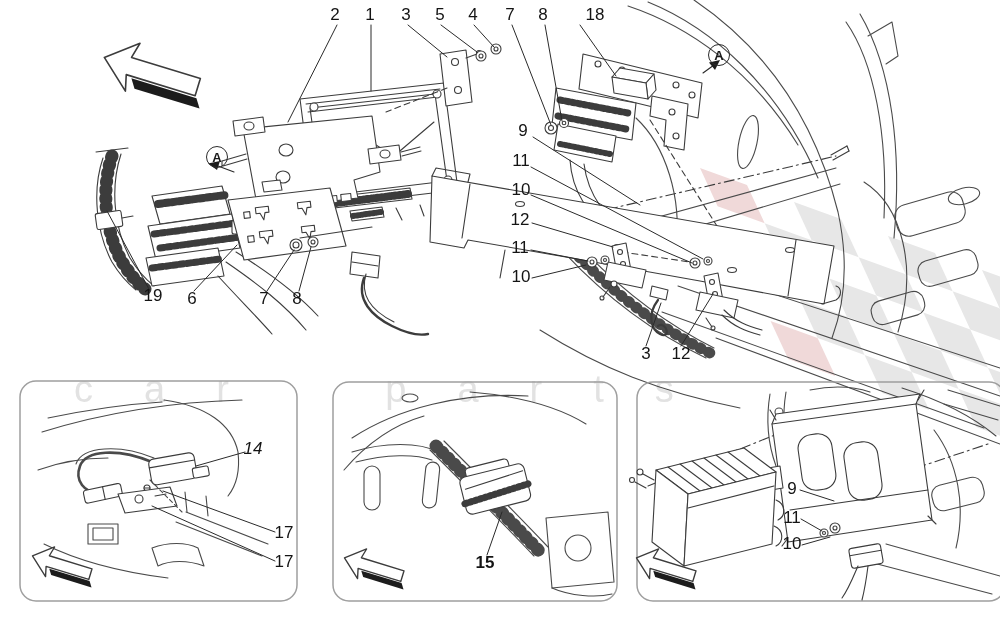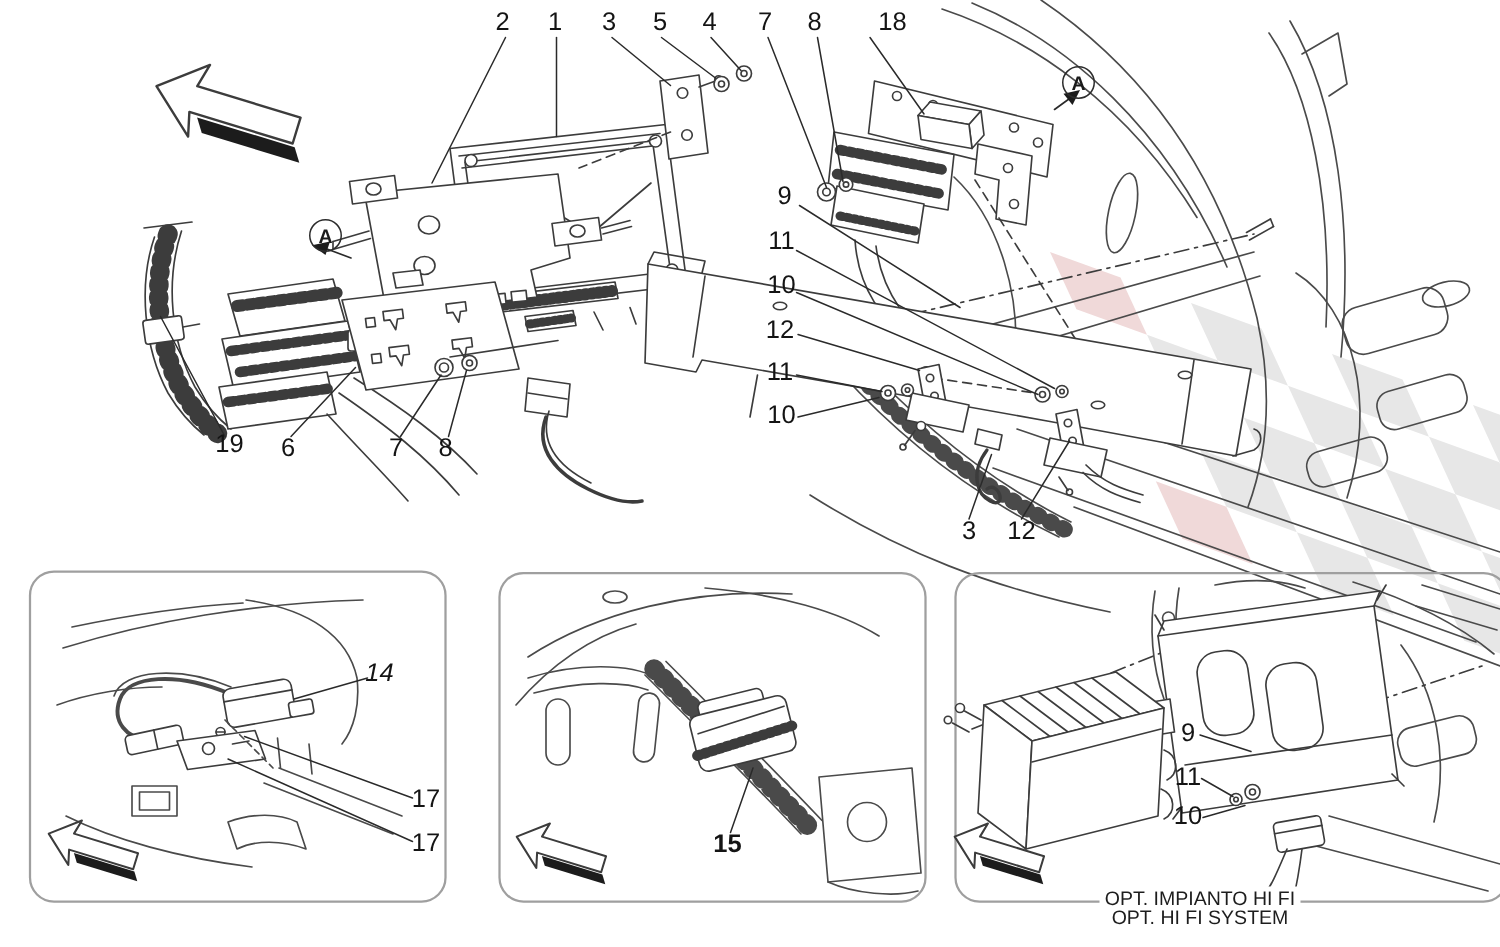--- a/index.html
+++ b/index.html
@@ -17,20 +17,21 @@
                font:bold 13px "Liberation Sans",sans-serif;color:#1a1a1a;background:transparent;}
   .caption{position:absolute;left:690px;width:220px;text-align:center;
            font:13px "Liberation Sans",sans-serif;color:#1d1d1d;line-height:13px;}
   .caption span{background:#ffffff;padding:0 4px;}
 </style>
 </head>
 <body>
 
 <div id="stage">
 
+  <div class="wm-sub">car parts</div>
 
   <svg id="art" width="1000" height="631" viewBox="0 0 1000 631">
 
     <g id="flag" transform="matrix(0.94,0.34,0.42,0.91,700,168)">
         <rect x="0" y="0" width="50" height="42" fill="#f0d9d9"></rect>
         <rect x="100" y="0" width="50" height="42" fill="#e7e7e7"></rect>
         <rect x="200" y="0" width="50" height="42" fill="#e7e7e7"></rect>
         <rect x="300" y="0" width="50" height="42" fill="#e7e7e7"></rect>
         <rect x="50" y="42" width="50" height="42" fill="#e7e7e7"></rect>
         <rect x="150" y="42" width="50" height="42" fill="#e7e7e7"></rect>
@@ -408,26 +409,20 @@
           <path d="M208,163.5 L220,161 L217,170 Z" fill="#1c1c1c" stroke="none"></path>
         <path d="M703,73 L714,65"></path>
           <path d="M720,60 L709,62.5 L715,70 Z" fill="#1c1c1c" stroke="none"></path>
       </g>
     </g>
   </svg>
 
   <div class="view-marker" style="left:206px;top:146px">A</div>
   <div class="view-marker" style="left:708px;top:44px">A</div>
 
-  <div class="caption" style="top:592px">
-    <span>OPT. IMPIANTO HI FI</span>
-  </div>
-  <div class="caption" style="top:605px">
-    <span>OPT. HI FI SYSTEM</span>
-  </div>
 
 <div class="callout" style="left: 335px; top: 15px;">2</div>
     <div class="callout" style="left: 370px; top: 15px;">1</div>
     <div class="callout" style="left: 406px; top: 15px;">3</div>
     <div class="callout" style="left: 440px; top: 15px;">5</div>
     <div class="callout" style="left: 473px; top: 15px;">4</div>
     <div class="callout" style="left: 510px; top: 15px;">7</div>
     <div class="callout" style="left: 543px; top: 15px;">8</div>
     <div class="callout" style="left: 595px; top: 15px;">18</div>
     <div class="callout" style="left: 153px; top: 296px;">19</div>

